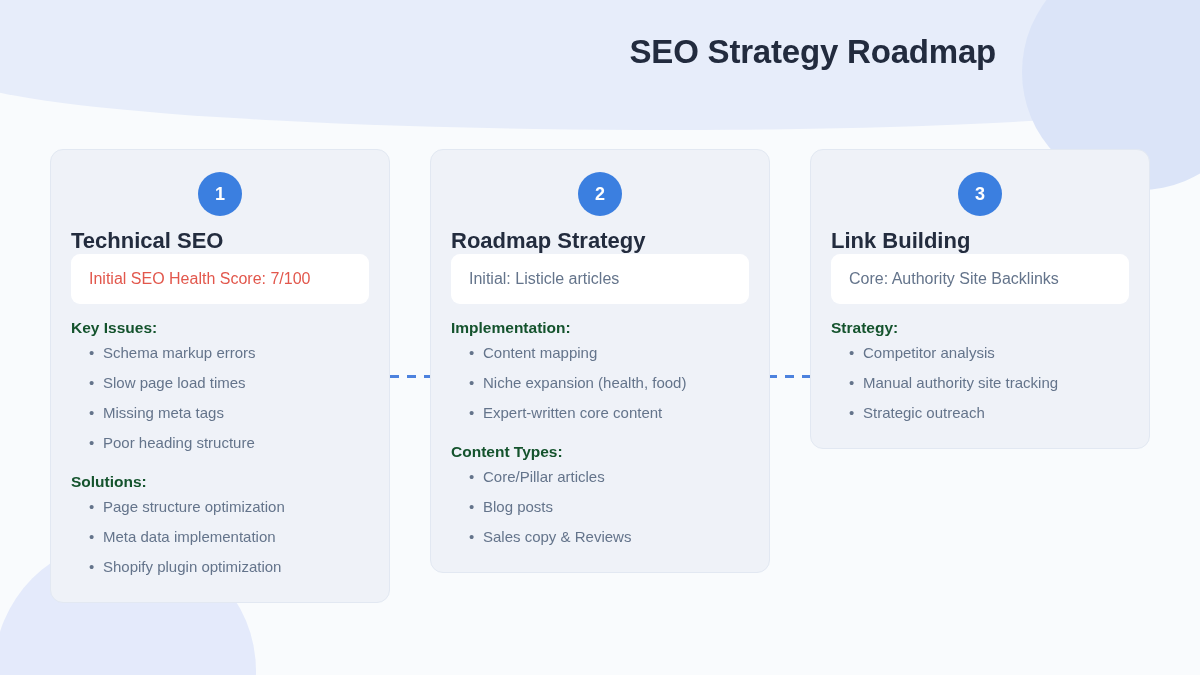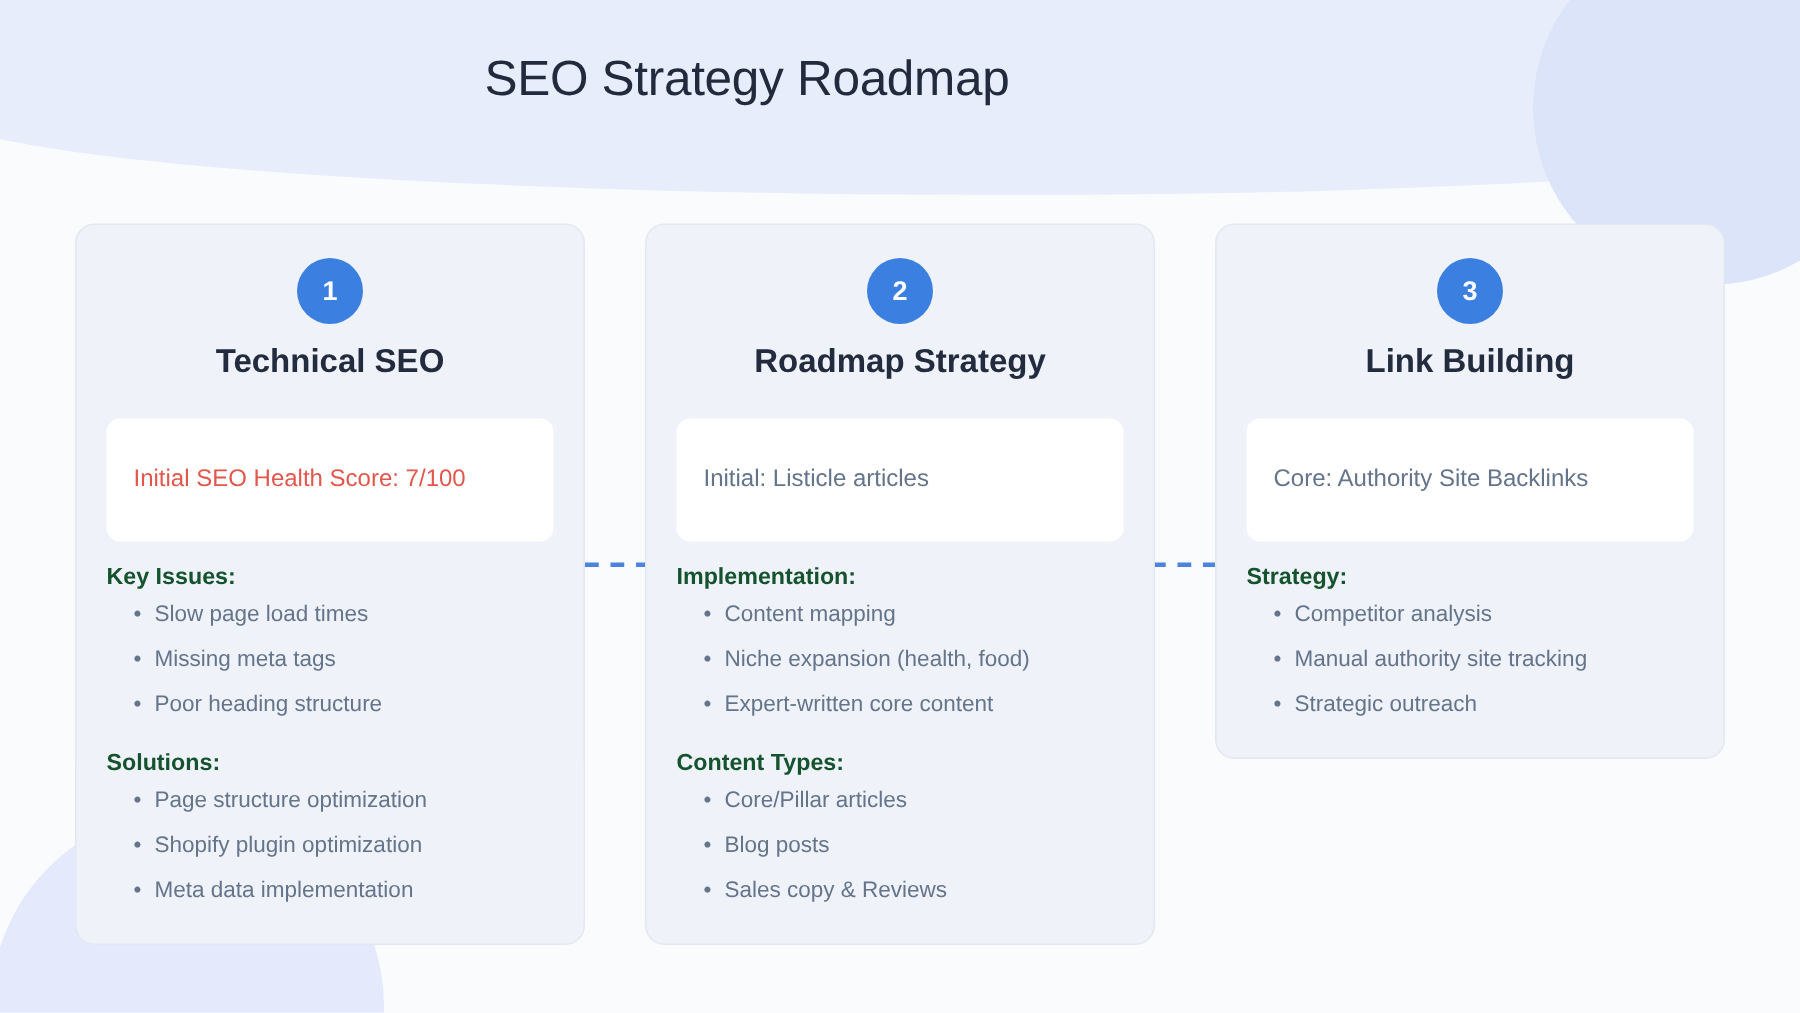--- a/index.html
+++ b/index.html
@@ -60,23 +60,23 @@
     border-radius: 50%;
     background: #e4eafb;
   }
 
   
   .title {
     position: absolute;
     left: 0;
     top: 33px;
     width: 996px;
-    text-align: center;
+    text-align: right;
     font-size: 33px;
-    font-weight: normal;
+    font-weight: bold;
     color: #222b3e;
     letter-spacing: -0.2px;
   }
 
   
   .connector {
     position: absolute;
     top: 375px;
     height: 3px;
     background-image: linear-gradient(to right, #4d82de 0 9px, rgba(0,0,0,0) 9px 17px);
@@ -116,31 +116,30 @@
     font-size: 18px;
     font-weight: bold;
     display: flex;
     align-items: center;
     justify-content: center;
     margin: 0 auto;
   }
 
   .card-title {
     margin-top: 12px;
-    text-align: center;
+    text-align: left;
     font-size: 22px;
     font-weight: bold;
     color: #232c3e;
   }
 
   .info-box {
-    margin-top: 25px;
     background: #ffffff;
     border-radius: 9px;
-    padding: 30px 18px;
+    padding: 14px 18px;
     font-size: 16px;
     color: #64748b;
     min-height: 22px;
     line-height: 22px;
   }
   .info-box.danger { color: #e2574c; }
 
   .section-head {
     margin-top: 14px;
     font-size: 15.5px;
@@ -189,29 +188,30 @@
   <div class="connector left"></div>
   <div class="connector right"></div>
 
   <div class="cards" id="cards-container">
       <div class="card">
         <div class="badge">1</div>
         <div class="card-title">Technical SEO</div>
         <div class="info-box danger">Initial SEO Health Score: 7/100</div>
         <div class="section-head">Key Issues:</div>
         <ul class="bullets">
+          <li>Schema markup errors</li>
           <li>Slow page load times</li>
           <li>Missing meta tags</li>
           <li>Poor heading structure</li>
         </ul>
         <div class="section-head">Solutions:</div>
         <ul class="bullets">
           <li>Page structure optimization</li>
+          <li>Meta data implementation</li>
           <li>Shopify plugin optimization</li>
-          <li>Meta data implementation</li>
         </ul>
       </div>
       <div class="card">
         <div class="badge">2</div>
         <div class="card-title">Roadmap Strategy</div>
         <div class="info-box">Initial: Listicle articles</div>
         <div class="section-head">Implementation:</div>
         <ul class="bullets">
           <li>Content mapping</li>
           <li>Niche expansion (health, food)</li>

